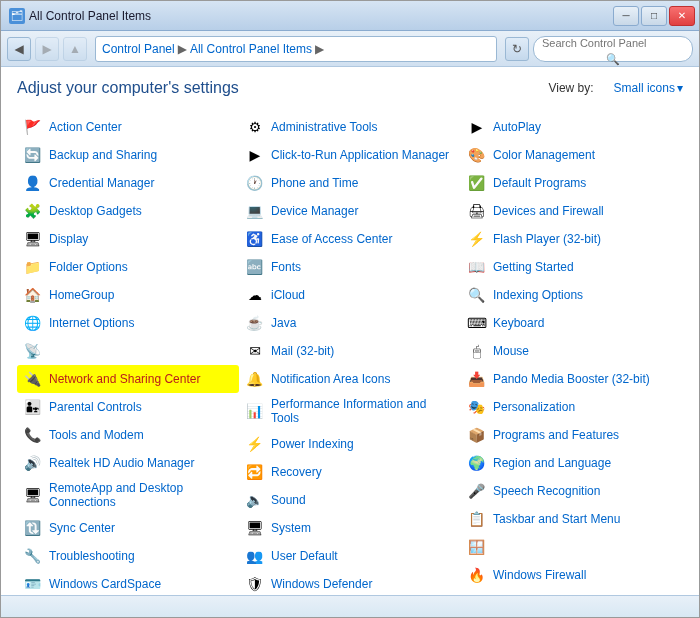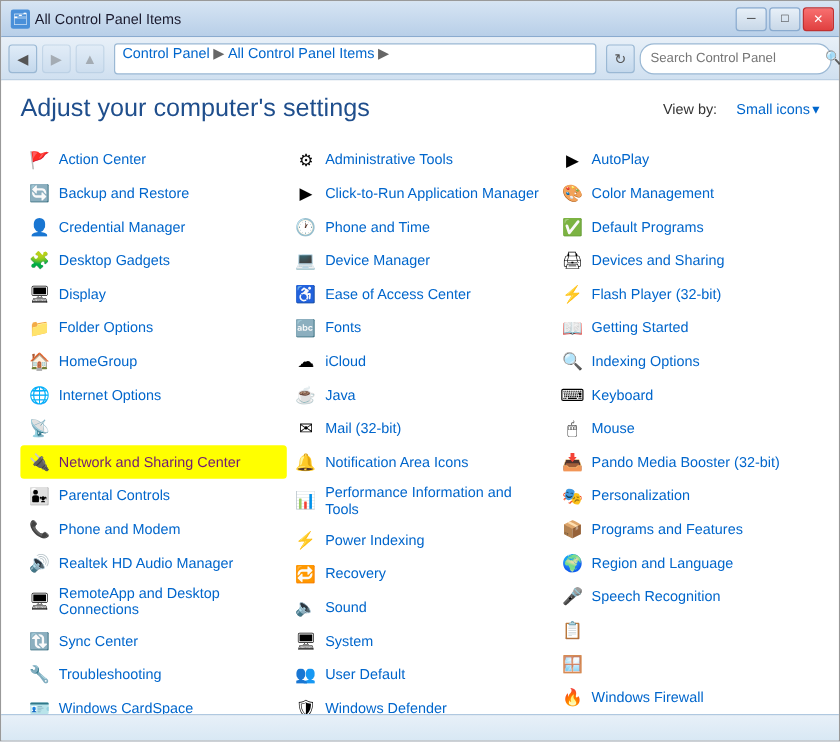--- a/index.html
+++ b/index.html
@@ -94,20 +94,21 @@
       color: #555;
     }
     .nav-btn:disabled-style { opacity: 0.5; }
     .breadcrumb-bar {
       flex: 1;
       height: 26px;
       background: white;
       border: 1px solid #9ab8d4;
       border-radius: 3px;
       display: flex;
+      align-items: center;
       padding: 0 6px;
       font-size: 12px;
       color: #333;
       margin: 16px 4px;
     }
     .breadcrumb-arrow {
       color: #666;
       margin: 0 3px;
     }
     .breadcrumb-link {
@@ -130,20 +131,21 @@
     .search-bar {
       width: 160px;
       height: 26px;
       background: white;
       border: 1px solid #9ab8d4;
       border-radius: 12px;
       display: flex;
       align-items: center;
       padding: 0 8px;
       gap: 4px;
+      flex-direction: column;
     }
     .search-input {
       border: none;
       outline: none;
       font-size: 11px;
       color: #888;
       flex: 1;
       background: transparent;
     }
     .content-area {
@@ -152,38 +154,37 @@
       overflow: hidden;
     }
     .content-header {
       padding: 12px 16px 8px 16px;
       display: flex;
       align-items: center;
       justify-content: space-between;
       border-bottom: none;
     }
     .page-title {
-      font-size: 21px;
+      font-size: 16px;
       color: #1f4e8c;
       font-weight: normal;
     }
     .view-by {
       display: flex;
       align-items: center;
-      gap: 0;
+      gap: 20px;
       font-size: 12px;
       color: #333;
     }
     .view-link {
       color: #0066cc;
       cursor: pointer;
       display: flex;
       align-items: center;
       gap: 2px;
-      margin-left: 16px;
     }
     .items-grid {
       padding: 8px 16px;
       display: grid;
       grid-template-columns: repeat(3, 1fr);
       column-gap: 0;
       row-gap: 0;
     }
     .cp-item {
       display: flex;
@@ -206,21 +207,21 @@
       justify-content: center;
       font-size: 14px;
     }
     .cp-label {
       font-size: 12px;
       color: #0066cc;
       cursor: pointer;
       line-height: 1.2;
     }
     .cp-item.highlighted .cp-label {
-      color: #701a75;
+      color: #b91c1c;
     }
     .status-bar {
       height: 22px;
       background: linear-gradient(to bottom, #e8f0f8, #d8e8f4);
       border-top: 1px solid #b0c8e0;
       display: flex;
       align-items: center;
       padding: 0 8px;
       font-size: 11px;
       color: #444;
@@ -274,21 +275,21 @@
 
     <div class="items-grid">
 
       <div id="col1-container">
           <div class="cp-item">
             <span class="cp-icon">🚩</span>
             <span class="cp-label">Action Center</span>
           </div>
           <div class="cp-item">
             <span class="cp-icon">🔄</span>
-            <span class="cp-label">Backup and Restore</span>
+            <span class="cp-label">Backup and Sharing</span>
           </div>
           <div class="cp-item">
             <span class="cp-icon">👤</span>
             <span class="cp-label">Credential Manager</span>
           </div>
           <div class="cp-item">
             <span class="cp-icon">🧩</span>
             <span class="cp-label">Desktop Gadgets</span>
           </div>
           <div class="cp-item">
@@ -313,21 +314,21 @@
           <div class="cp-item highlighted">
             <span class="cp-icon">🔌</span>
             <span class="cp-label">Network and Sharing Center</span>
           </div>
           <div class="cp-item">
             <span class="cp-icon">👨‍👧</span>
             <span class="cp-label">Parental Controls</span>
           </div>
           <div class="cp-item">
             <span class="cp-icon">📞</span>
-            <span class="cp-label">Phone and Modem</span>
+            <span class="cp-label">Tools and Modem</span>
           </div>
           <div class="cp-item">
             <span class="cp-icon">🔊</span>
             <span class="cp-label">Realtek HD Audio Manager</span>
           </div>
           <div class="cp-item">
             <span class="cp-icon">🖥</span>
             <span class="cp-label">RemoteApp and Desktop Connections</span>
           </div>
           <div class="cp-item">
@@ -423,21 +424,21 @@
           <div class="cp-item">
             <span class="cp-icon">🎨</span>
             <span class="cp-label">Color Management</span>
           </div>
           <div class="cp-item">
             <span class="cp-icon">✅</span>
             <span class="cp-label">Default Programs</span>
           </div>
           <div class="cp-item">
             <span class="cp-icon">🖨</span>
-            <span class="cp-label">Devices and Sharing</span>
+            <span class="cp-label">Devices and Firewall</span>
           </div>
           <div class="cp-item">
             <span class="cp-icon">⚡</span>
             <span class="cp-label">Flash Player (32-bit)</span>
           </div>
           <div class="cp-item">
             <span class="cp-icon">📖</span>
             <span class="cp-label">Getting Started</span>
           </div>
           <div class="cp-item">
@@ -467,20 +468,21 @@
           <div class="cp-item">
             <span class="cp-icon">🌍</span>
             <span class="cp-label">Region and Language</span>
           </div>
           <div class="cp-item">
             <span class="cp-icon">🎤</span>
             <span class="cp-label">Speech Recognition</span>
           </div>
           <div class="cp-item">
             <span class="cp-icon">📋</span>
+            <span class="cp-label">Taskbar and Start Menu</span>
           </div>
           <div class="cp-item">
             <span class="cp-icon">🪟</span>
           </div>
           <div class="cp-item">
             <span class="cp-icon">🔥</span>
             <span class="cp-label">Windows Firewall</span>
           </div>
         </div>
     </div>

